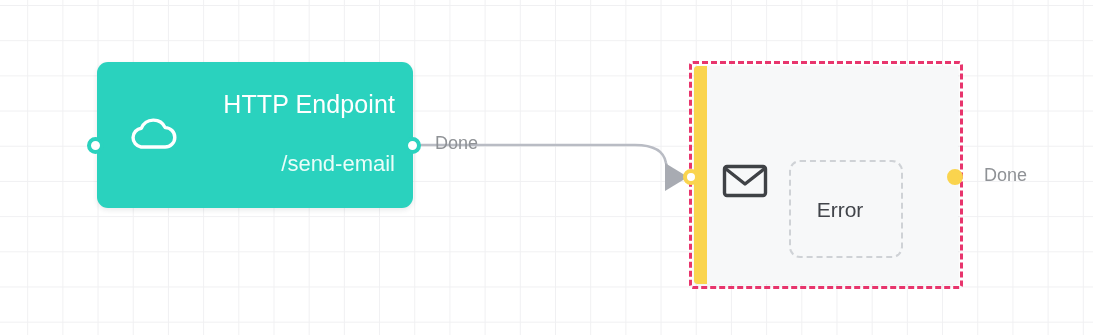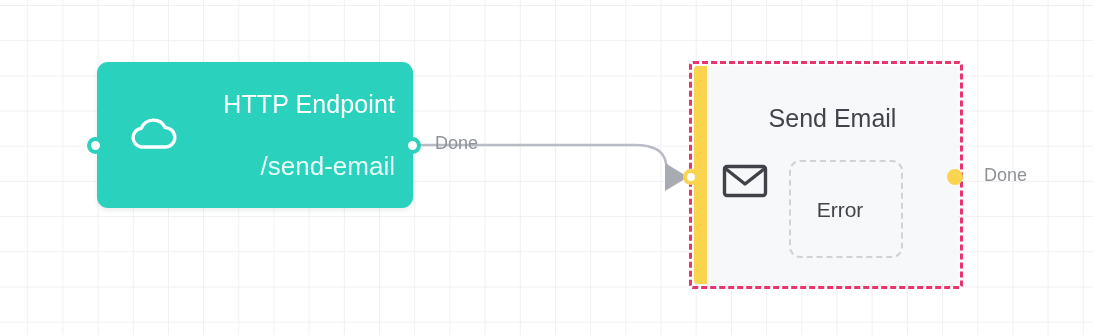--- a/index.html
+++ b/index.html
@@ -58,21 +58,21 @@
     white-space: nowrap;
   }
 
   #http-subtitle {
     position: absolute;
     left: 0;
     right: 18px;
     top: 89px;
     text-align: right;
     color: #eafdf9;
-    font-size: 26px;
+    font-size: 22px;
     font-weight: 400;
     white-space: nowrap;
     padding-left: 39px;
   }
 
   #cloud-icon {
     position: absolute;
     left: 30px;
     top: 52px;
     width: 52px;
@@ -242,21 +242,20 @@
   <div class="port" id="http-out-port"></div>
 
   <div id="edge-done-label">Done</div>
 
   <div id="email-selection"></div>
 
   <div id="email-node">
 
     <div id="email-accent-bar"></div>
 
-    <div id="email-title">Send Email</div>
 
     <svg id="envelope-icon" viewBox="0 0 46 36" xmlns="http://www.w3.org/2000/svg">
       <rect x="2.5" y="3.5" width="41" height="29" rx="2.5" fill="none" stroke="#3f4246" stroke-width="3.4"></rect>
       <path d="M 4 6 L 23 21 L 42 6" fill="none" stroke="#3f4246" stroke-width="3.4" stroke-linecap="round" stroke-linejoin="round"></path>
     </svg>
 
     <div id="error-dropzone">
       <div id="error-label">Error</div>
     </div>
   </div>

